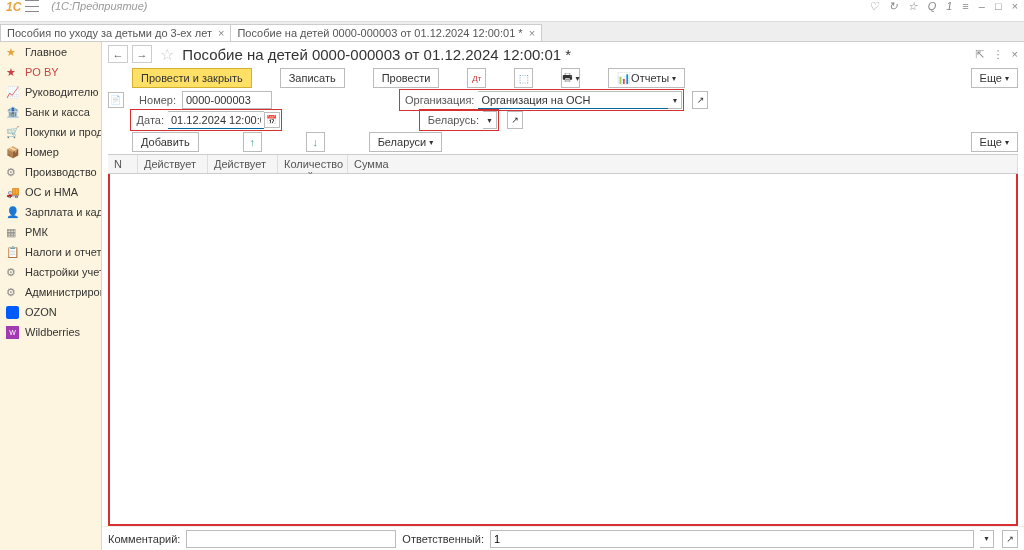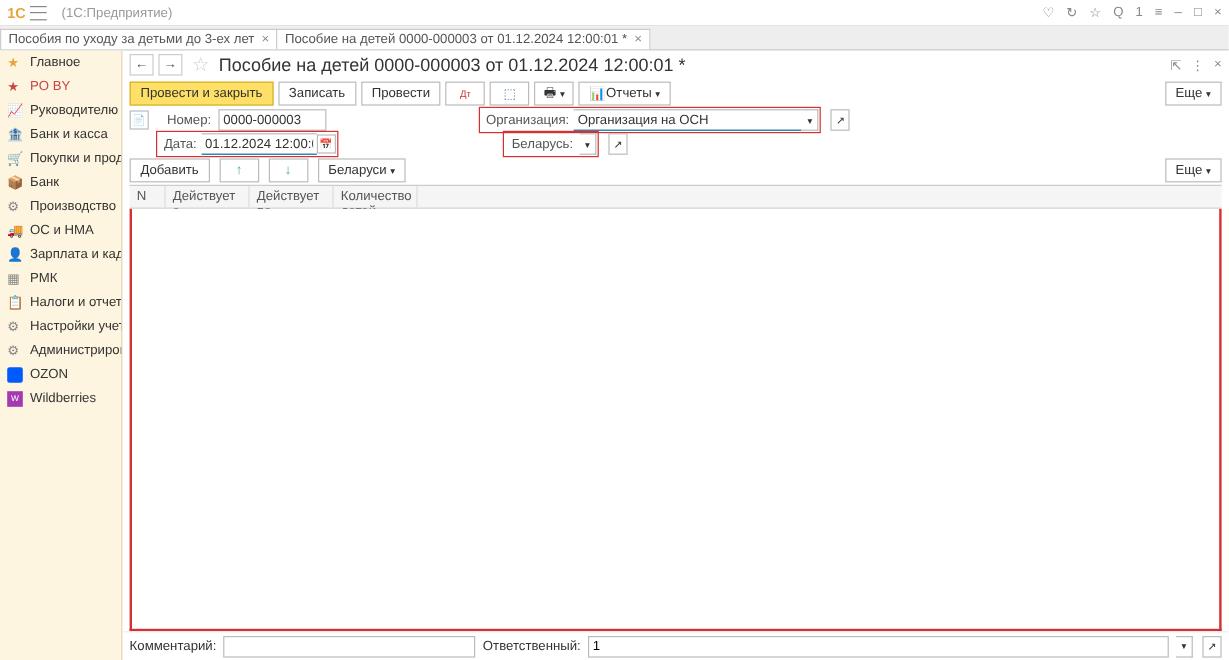--- a/index.html
+++ b/index.html
@@ -1,17 +1,17 @@
 <!DOCTYPE html>
 <html><head>
 <meta charset="utf-8">
 <style>
 * { margin:0; padding:0; box-sizing:border-box; font-family:Arial,sans-serif; font-size:11px; }
 body { background:#fff; color:#333; width:1024px; height:550px; overflow:hidden; display:flex; flex-direction:column; }
-.titlebar { height:22px; background:#fff; display:flex; align-items:center; padding:0 6px; border-bottom:1px solid #ddd; }
+.titlebar { height:22px; background:#fff; display:flex; padding:0 6px; border-bottom:1px solid #ddd;font-style:italic; }
 .logo { color:#e8a33d; font-weight:bold; font-size:12px; margin-right:4px; }
 .burger { width:14px; height:12px; display:inline-flex; flex-direction:column; justify-content:space-between; margin-right:8px; cursor:pointer; }
 .burger span { height:1px; background:#888; }
 .title-text { color:#555; }
 .title-sub { color:#999; margin-left:4px; }
 .title-icons { margin-left:auto; display:flex; gap:10px; color:#888; }
 .title-icons span { cursor:pointer; }
 .tabbar { height:20px; background:#eee; display:flex; align-items:stretch; border-bottom:1px solid #ccc; }
 .tab { background:#fff; border:1px solid #ccc; border-bottom:none; padding:2px 6px; display:flex; align-items:center; gap:6px; margin-right:-1px; margin-top:2px; font-size:10px; color:#555; }
 .tab .close { color:#888; cursor:pointer; }
@@ -19,35 +19,35 @@
 .sidebar { width:102px; background:#fdf5df; border-right:1px solid #e0d8bd; display:flex; flex-direction:column; }
 .side-item { height:20px; display:flex; align-items:center; padding:0 6px; gap:6px; cursor:pointer; white-space:nowrap; overflow:hidden; }
 .side-ico { width:13px; height:13px; display:inline-block; flex-shrink:0; }
 .content { flex:1; display:flex; flex-direction:column; overflow:hidden; }
 .ctrlrow { height:24px; display:flex; align-items:center; padding:4px 6px; gap:4px; }
 .navbtn { width:20px; height:18px; border:1px solid #ccc; background:#fff; display:flex; align-items:center; justify-content:center; cursor:pointer; color:#555; }
 .star { color:#ccc; font-size:16px; margin:0 4px; }
 .doctitle { font-size:15px; color:#333; }
 .right-icons { margin-left:auto; display:flex; gap:8px; color:#888; }
 .toolbar { height:24px; display:flex; align-items:center; padding:0 6px; gap:4px; }
-.btn { height:20px; border:1px solid #bbb; background:#fff; padding:0 8px; display:flex; align-items:center; cursor:pointer; color:#333; font-size:11px; }
+.btn { height:20px; border:1px solid #bbb; background:#fff; padding:0 8px; display:flex; align-items:center; cursor:pointer; color:#333; font-size:11px;margin-left:24px; }
 .btn-yellow { background:#ffe066; border-color:#d4b030; }
-.btn-icon { width:33px; justify-content:center; padding:0;text-align:center; }
+.btn-icon { width:19px; justify-content:center; padding:0;text-align:center; }
 .dropdown-arrow { margin-left:3px; font-size:8px; }
 .more-right { margin-left:auto; }
 .fieldrow { height:20px; display:flex; align-items:center; padding:0 6px; gap:6px; }
 .highlight { border:1px solid #d63030; padding:1px; }
 .lbl { color:#555; min-width:46px; text-align:right; }
-.lbl-wide { min-width:62px;text-align:center; }
+.lbl-wide { min-width:62px; }
 .inp { height:18px; border:1px solid #bbb; padding:0 3px; background:#fff; color:#333; }
 .inp-rd { border-top:1px solid #bbb; border-bottom:1px solid #0369a1; border-left:none; border-right:none; }
 .date-ico { width:16px; height:16px; border:1px solid #bbb; background:#fff; display:inline-flex; align-items:center; justify-content:center; font-size:9px; cursor:pointer; }
 .dd-arrow { width:14px; height:18px; border:1px solid #bbb; border-left:none; background:#fff; display:inline-flex; align-items:center; justify-content:center; font-size:8px; cursor:pointer; }
 .ext-btn { width:16px; height:18px; border:1px solid #bbb; background:#fff; display:inline-flex; align-items:center; justify-content:center; cursor:pointer; margin-left:2px; font-size:9px; }
-.tblbar { height:24px; display:flex; align-items:center; padding:0 6px; gap:8px; }
+.tblbar { height:24px; display:flex; align-items:center; padding:0 6px; gap:20px; }
 .tblhead { height:20px; background:#f5f5f5; border-top:1px solid #ccc; border-bottom:1px solid #ccc; display:flex; font-size:10px; color:#555; margin:0 6px; }
 .th { padding:3px 6px; border-right:1px solid #ddd; }
 .tblbody { flex:1; margin:0 6px; border:2px solid #d63030; border-top:none; background:#fff; overflow:auto; min-height:0; }
 .footer { height:24px; display:flex; align-items:center; padding:0 6px; gap:6px; border-top:1px solid #eee; }
 .foot-inp { flex:1; height:18px; border:1px solid #bbb; padding:0 3px; }
 </style>
 </head>
 <body>
 
 <div class="titlebar">
@@ -99,21 +99,21 @@
     <div class="side-item">
         <span class="side-ico" style="color:#5596d6">🏦</span>
         <span>Банк и касса</span>
       </div>
     <div class="side-item">
         <span class="side-ico" style="color:#5596d6">🛒</span>
         <span>Покупки и продажи</span>
       </div>
     <div class="side-item">
         <span class="side-ico" style="color:#8a8a4a">📦</span>
-        <span>Банк</span>
+        <span>Номер</span>
       </div>
     <div class="side-item">
         <span class="side-ico" style="color:#888">⚙</span>
         <span>Производство</span>
       </div>
     <div class="side-item">
         <span class="side-ico" style="color:#666">🚚</span>
         <span>ОС и НМА</span>
       </div>
     <div class="side-item">
@@ -215,20 +215,21 @@
           <span>Еще</span>
           <span class="dropdown-arrow">▾</span>
         </span>
     </div>
 
     <div class="tblhead">
       <div class="th" style="width:30px">N</div>
       <div class="th" style="width:70px">Действует с</div>
       <div class="th" style="width:70px">Действует по</div>
       <div class="th" style="width:70px">Количество детей</div>
+      <div class="th" style="flex:1">Сумма</div>
     </div>
     <div class="tblbody"></div>
 
     <div class="footer">
       <span>Комментарий:</span>
       <input class="foot-inp" style="max-width: 210px;" value="">
       <span>Ответственный:</span>
       <input class="foot-inp" value="1" style="">
       <span class="dd-arrow">▾</span>
       <span class="ext-btn">↗</span>

